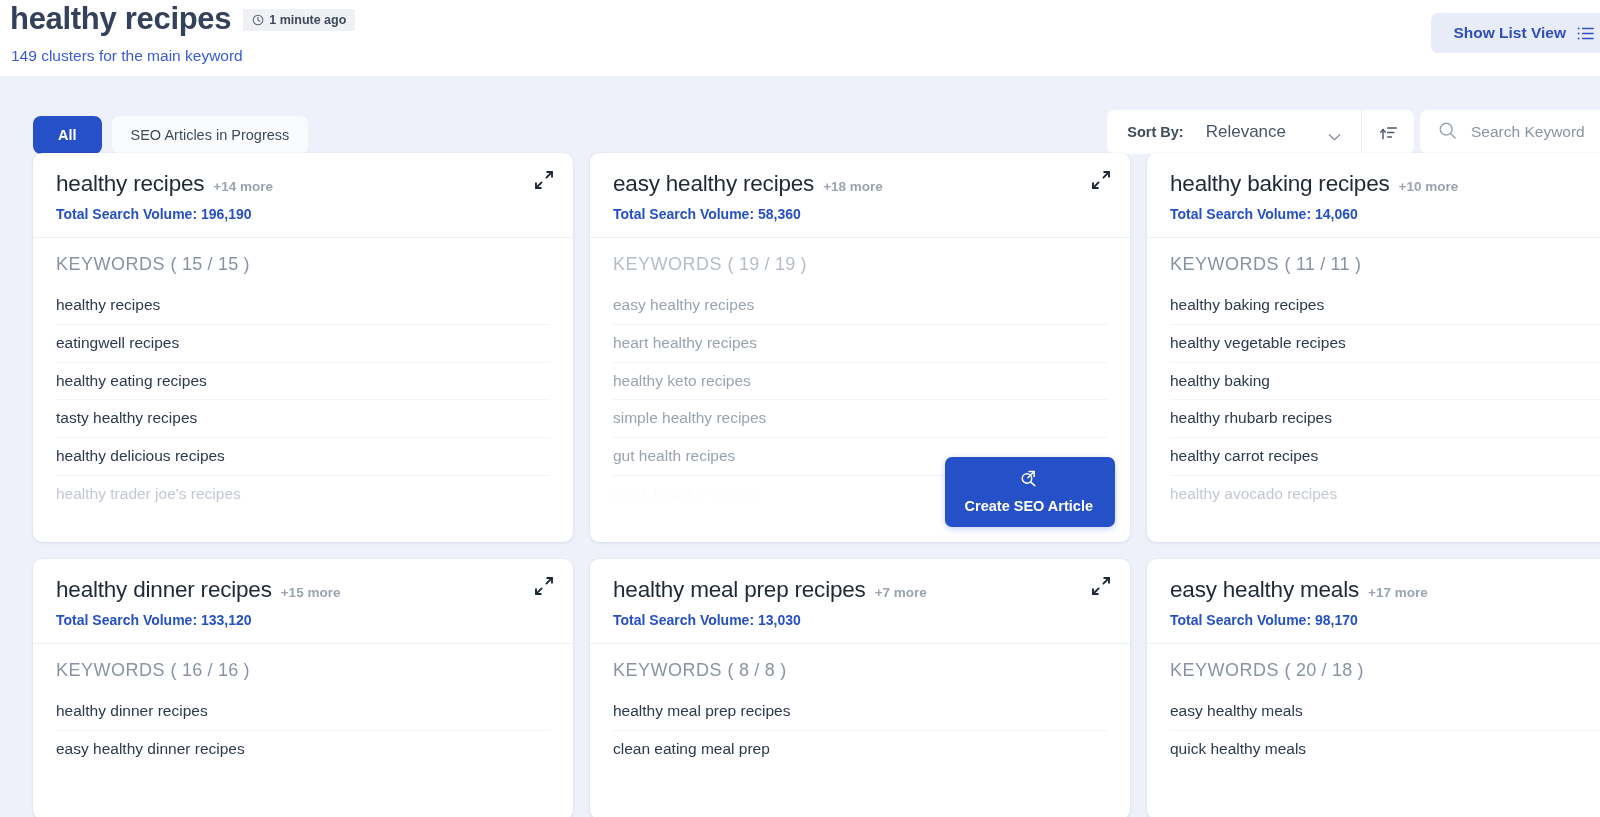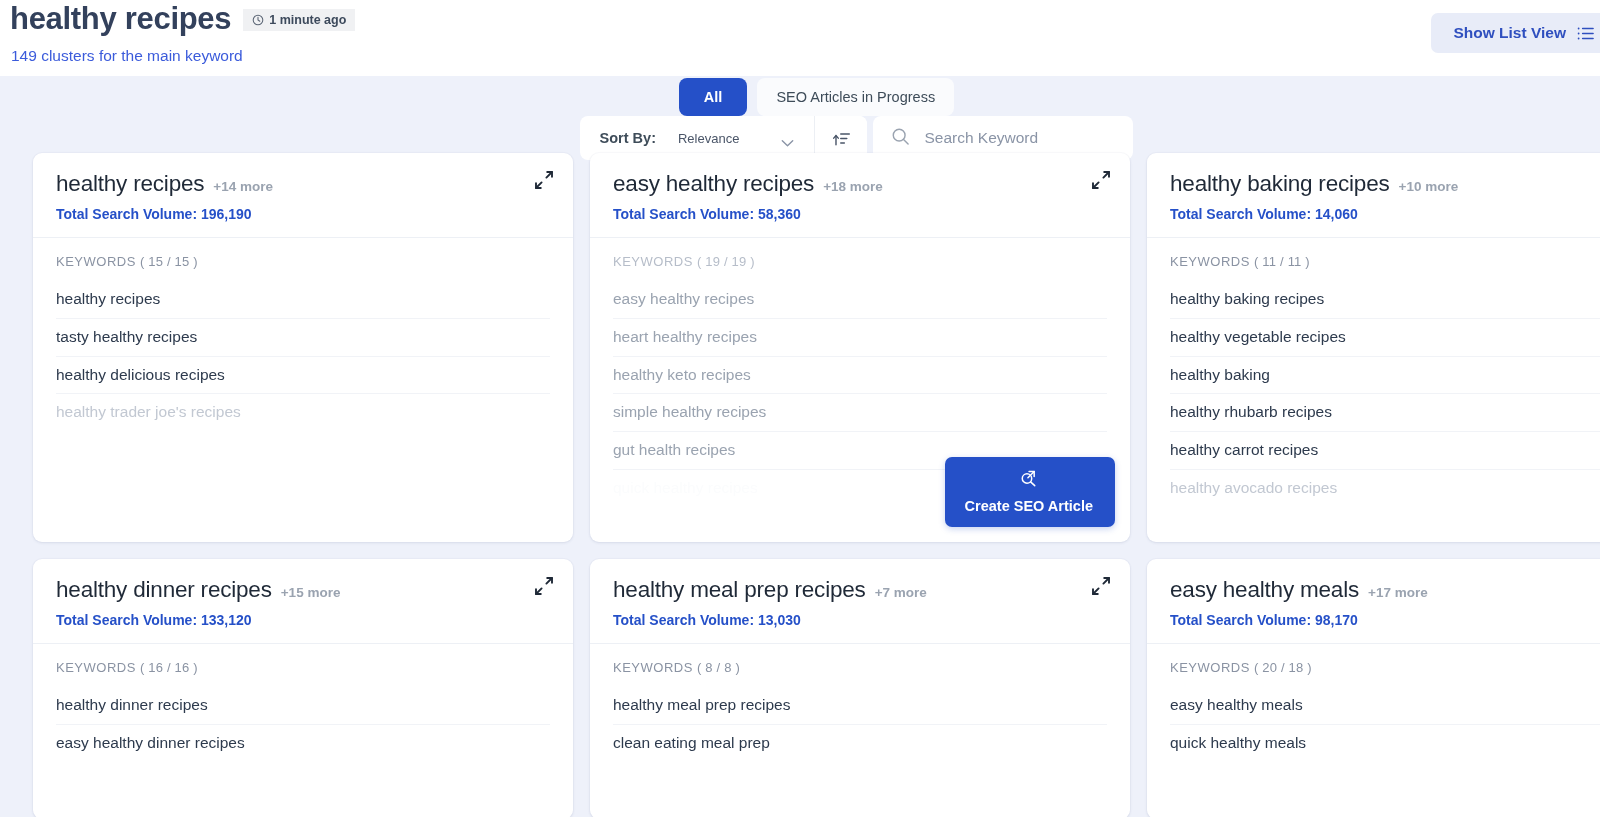--- a/index.html
+++ b/index.html
@@ -89,26 +89,25 @@
     cursor: pointer;
     margin-top: 13px;
     margin-right: -36px;
   }
 
   .list-icon { width: 17px; height: 15px; display: block; }
 
   
   .toolbar {
     display: flex;
-    align-items: center;
+    align-items: flex-end;
     justify-content: space-between;
     padding: 0 0 0 33px;
     height: 76px;
     margin-top: 2px;
-    flex-direction: column;
   }
 
   .chip-group { display: flex; align-items: center; gap: 10px; }
 
   .chip {
     border: none;
     border-radius: 8px;
     padding: 0 19px;
     height: 38px;
     font-size: 14.5px;
@@ -144,21 +143,21 @@
 
   .sort-label {
     font-size: 14.5px;
     font-weight: bold;
     color: #3e4c59;
     padding-left: 20px;
     padding-right: 22px;
   }
 
   .sort-value {
-    font-size: 13px;
+    font-size: 17px;
     color: #4a5568;
     padding-right: 42px;
   }
 
   .chev {
     width: 13px; height: 9px;
     margin-right: 20px;
     display: block;
   }
 
@@ -248,21 +247,21 @@
     font-weight: bold;
     color: #2550c8;
     margin-top: 9px;
   }
 
   .card-divider { height: 1px; background: #edf0f5; }
 
   .kw-section { padding: 16px 23px 0 23px; flex: 1; }
 
   .kw-header {
-    font-size: 13px;
+    font-size: 18px;
     color: #8a93a3;
     letter-spacing: 0.5px;
     margin-bottom: 12px;
   }
   .kw-header .cnt { letter-spacing: 0.2px; }
 
   .kw-row {
     font-size: 15.5px;
     color: #2d3a4d;
     padding: 9px 0 10px 0;
@@ -390,20 +389,22 @@
           <path d="M6.8 18H2v-4.8"></path>
       </svg>
     </button>
     <div class="card-divider"></div>
     <div class="kw-section">
       <div class="kw-header">
         <span>KEYWORDS</span>
         <span class="cnt">( 15 / 15 )</span>
       </div>
       <div class="kw-row">healthy recipes</div>
+      <div class="kw-row">eatingwell recipes</div>
+      <div class="kw-row">healthy eating recipes</div>
       <div class="kw-row">tasty healthy recipes</div>
       <div class="kw-row">healthy delicious recipes</div>
       <div class="kw-row fade-1">healthy trader joe's recipes</div>
     </div>
   </div>
 
   <div class="card row1 dim">
     <div class="card-head">
       <div class="card-title-row">
         <span class="card-title">easy healthy recipes</span>

